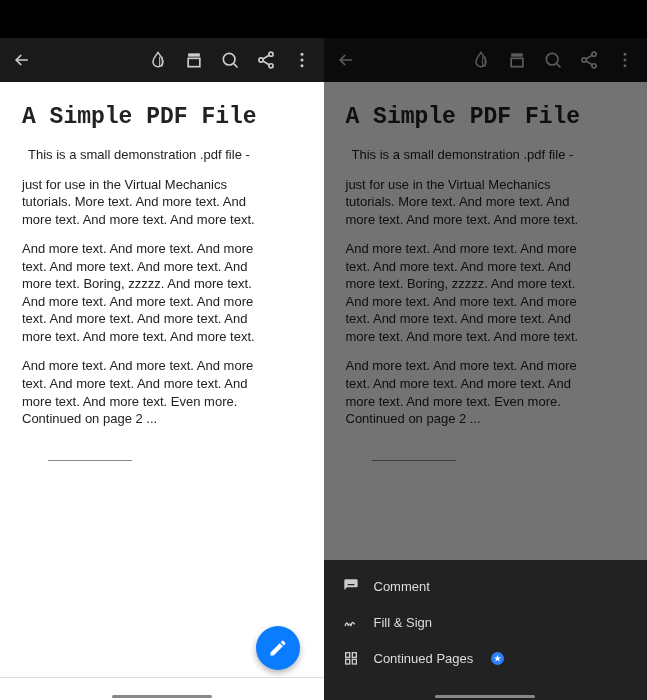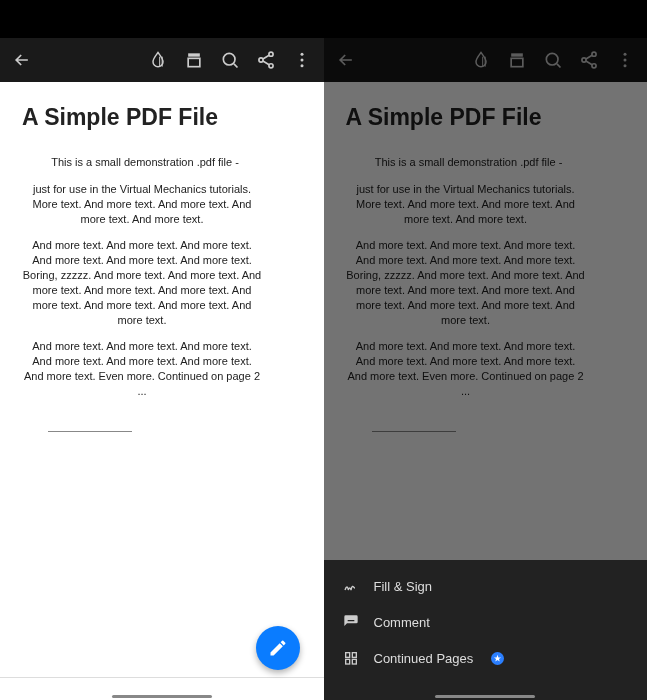--- a/index.html
+++ b/index.html
@@ -58,28 +58,28 @@
     .page {
       background: #fff;
       height: calc(700px - 38px - 44px);
       padding: 22px 22px;
       color: #222;
       position: relative;
     }
     .page-title {
       font-size: 23px;
       font-weight: bold;
-      margin-bottom: 24px;
+      margin-bottom: 16px;
+      font-family: Liberation Mono, monospace;
     }
     .page p {
-      font-size: 11px;
+      font-size: 13px;
       line-height: 1.35;
       margin-bottom: 12px;
       max-width: 240px;
-      text-align: center;
     }
     .page p.indent {
       padding-left: 6px;
     }
     .hr {
       width: 84px;
       border-top: 1px solid #888;
       margin-top: 32px;
       margin-left: 26px;
     }
@@ -277,33 +277,33 @@
     <p>just for use in the Virtual Mechanics tutorials. More text. And more text. And more text. And more text. And more text.</p>
     <p>And more text. And more text. And more text. And more text. And more text. And more text. Boring, zzzzz. And more text. And more text. And more text. And more text. And more text. And more text. And more text. And more text. And more text.</p>
     <p>And more text. And more text. And more text. And more text. And more text. And more text. And more text. Even more. Continued on page 2 ...</p>
     <div class="hr"></div>
   </div>
   <div class="dim-overlay"></div>
 
   <div class="bottom-sheet">
     <div class="sheet-item">
       <span class="sheet-icon">
+        <svg viewBox="0 0 24 24" fill="currentColor">
+            <path d="M20 2H4a2 2 0 0 0-2 2v14l4-4h14a2 2 0 0 0 2-2V4a2 2 0 0 0-2-2zM7 9h10v2H7V9z"></path>
+          </svg>
+      </span>
+      <span>Comment</span>
+    </div>
+    <div class="sheet-item">
+      <span class="sheet-icon">
         <svg viewBox="0 0 24 24" fill="none" stroke="currentColor" stroke-width="2">
             <path d="M3 18c2-6 4-6 5 0 1-4 3-4 4 0 2-10 4-3 6-3"></path>
           </svg>
       </span>
       <span>Fill &amp; Sign</span>
-    </div>
-    <div class="sheet-item">
-      <span class="sheet-icon">
-        <svg viewBox="0 0 24 24" fill="currentColor">
-            <path d="M20 2H4a2 2 0 0 0-2 2v14l4-4h14a2 2 0 0 0 2-2V4a2 2 0 0 0-2-2zM7 9h10v2H7V9z"></path>
-          </svg>
-      </span>
-      <span>Comment</span>
     </div>
     <div class="sheet-item">
       <span class="sheet-icon">
         <svg viewBox="0 0 24 24" fill="none" stroke="currentColor" stroke-width="2">
             <rect x="4" y="4" width="6" height="7"></rect>
             <rect x="14" y="4" width="6" height="7"></rect>
             <rect x="4" y="14" width="6" height="7"></rect>
             <rect x="14" y="14" width="6" height="7"></rect>
           </svg>
       </span>

